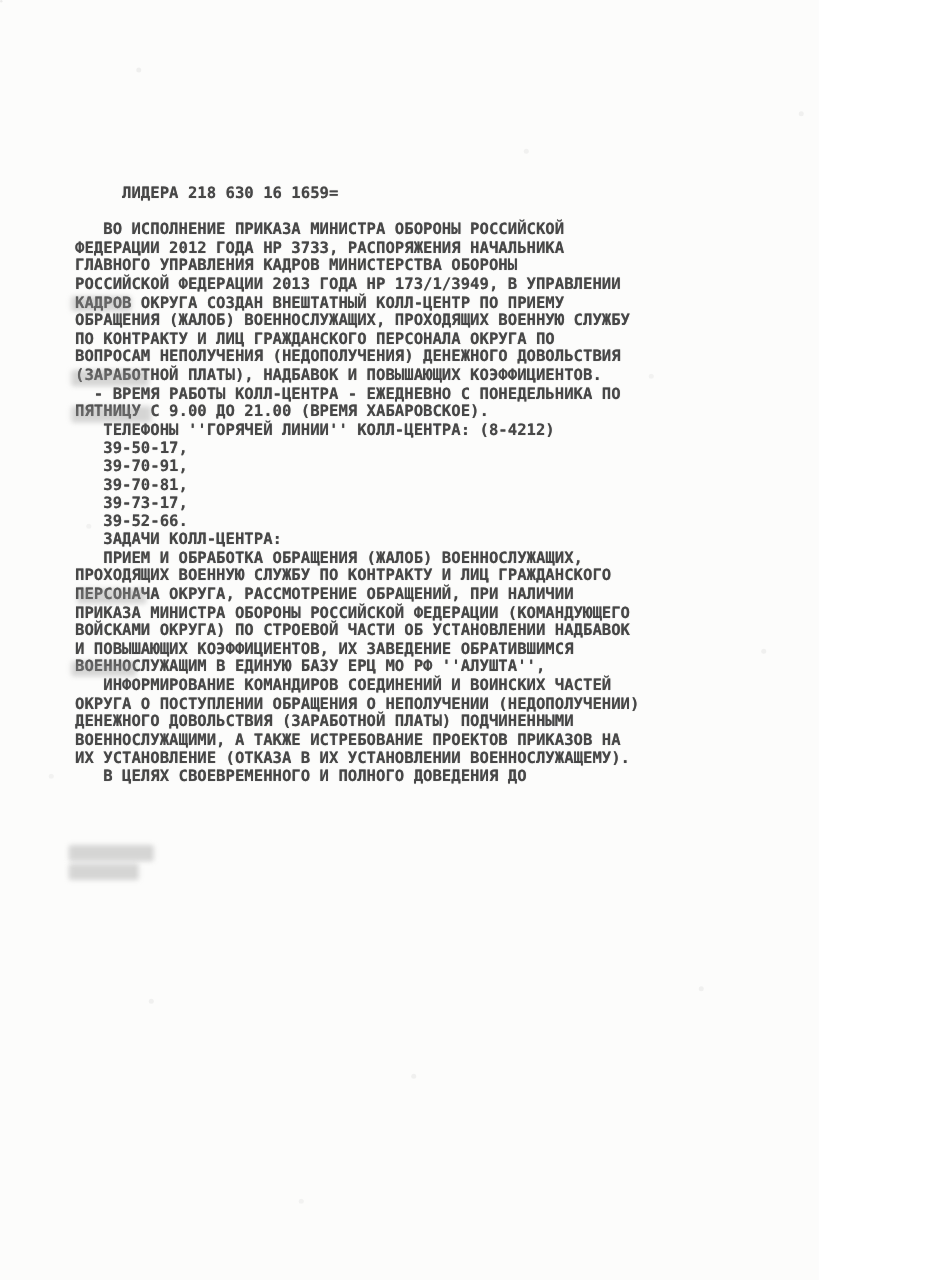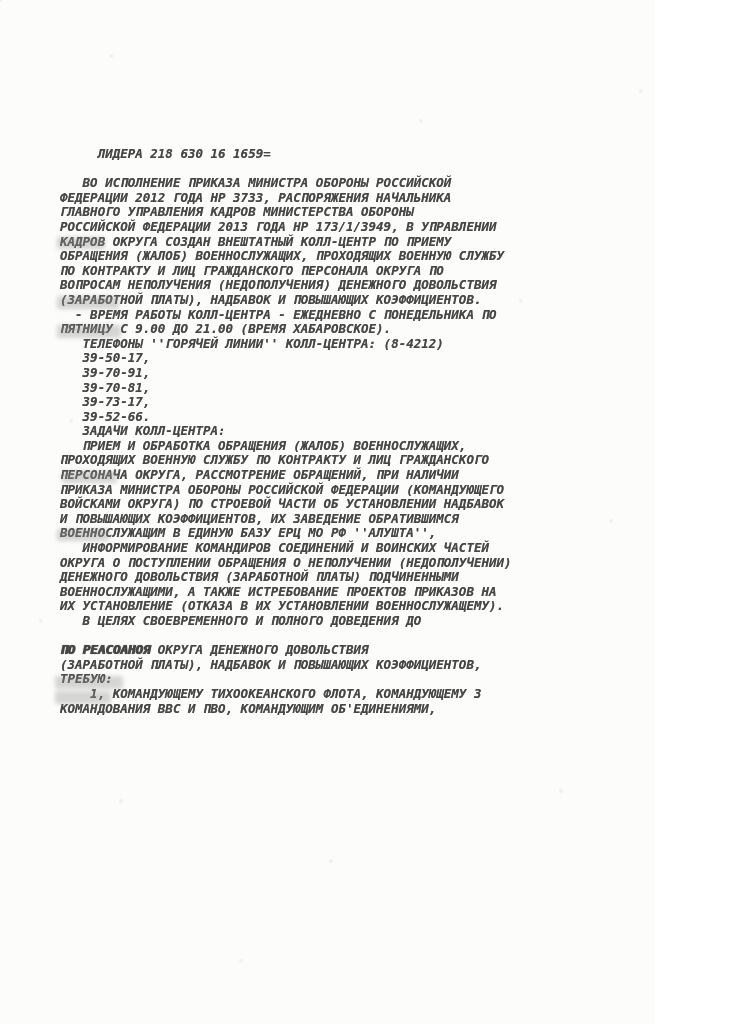--- a/index.html
+++ b/index.html
@@ -12,21 +12,20 @@
     width:745px;height:1024px;
     background:#ffffff;
     font-family:"DejaVu Sans Mono","Liberation Mono",monospace;
     overflow:hidden;
   }
   .page{
     position:relative;
     width:655px;height:1024px;
     background:var(--paper);
     overflow:hidden;
-    font-style:italic;
   }
   .doc{
     position:absolute;
     left:60px;top:147px;
     color:var(--ink);
   }
   pre{
     margin:0;
     font-family:"DejaVu Sans Mono","Liberation Mono",monospace;
     font-size:12.5px;
@@ -107,25 +106,20 @@
 И ПОВЫШАЮЩИХ КОЭФФИЦИЕНТОВ, ИХ ЗАВЕДЕНИЕ ОБРАТИВШИМСЯ
 ВОЕННОСЛУЖАЩИМ В ЕДИНУЮ БАЗУ ЕРЦ МО РФ ''АЛУШТА'',
    ИНФОРМИРОВАНИЕ КОМАНДИРОВ СОЕДИНЕНИЙ И ВОИНСКИХ ЧАСТЕЙ
 ОКРУГА О ПОСТУПЛЕНИИ ОБРАЩЕНИЯ О НЕПОЛУЧЕНИИ (НЕДОПОЛУЧЕНИИ)
 ДЕНЕЖНОГО ДОВОЛЬСТВИЯ (ЗАРАБОТНОЙ ПЛАТЫ) ПОДЧИНЕННЫМИ
 ВОЕННОСЛУЖАЩИМИ, А ТАКЖЕ ИСТРЕБОВАНИЕ ПРОЕКТОВ ПРИКАЗОВ НА
 ИХ УСТАНОВЛЕНИЕ (ОТКАЗА В ИХ УСТАНОВЛЕНИИ ВОЕННОСЛУЖАЩЕМУ).
    В ЦЕЛЯХ СВОЕВРЕМЕННОГО И ПОЛНОГО ДОВЕДЕНИЯ ДО</pre>
 
 
-    <pre class="closing"><span class="boldseg">ПО РЕАСОАНОЯ</span><span> ОКРУГА ДЕНЕЖНОГО ДОВОЛЬСТВИЯ
-(ЗАРАБОТНОЙ ПЛАТЫ), НАДБАВОК И ПОВЫШАЮЩИХ КОЭФФИЦИЕНТОВ,
-ТРЕБУЮ:
-    1, КОМАНДУЮЩЕМУ ТИХООКЕАНСКОГО ФЛОТА, КОМАНДУЮЩЕМУ 3
-КОМАНДОВАНИЯ ВВС И ПВО, КОМАНДУЮЩИМ ОБ'ЕДИНЕНИЯМИ,</span></pre>
   </div>
 
   <div class="smudge" style="left:57px;top:237px;width:48px;height:12px;"></div>
   <div class="smudge" style="left:57px;top:296px;width:62px;height:13px;"></div>
   <div class="smudge" style="left:57px;top:325px;width:64px;height:13px;"></div>
   <div class="smudge" style="left:62px;top:471px;width:55px;height:12px;"></div>
   <div class="smudge" style="left:57px;top:529px;width:52px;height:12px;"></div>
   <div class="smudge" style="left:55px;top:676px;width:68px;height:13px;"></div>
   <div class="smudge" style="left:55px;top:691px;width:56px;height:13px;"></div>
 </div>

